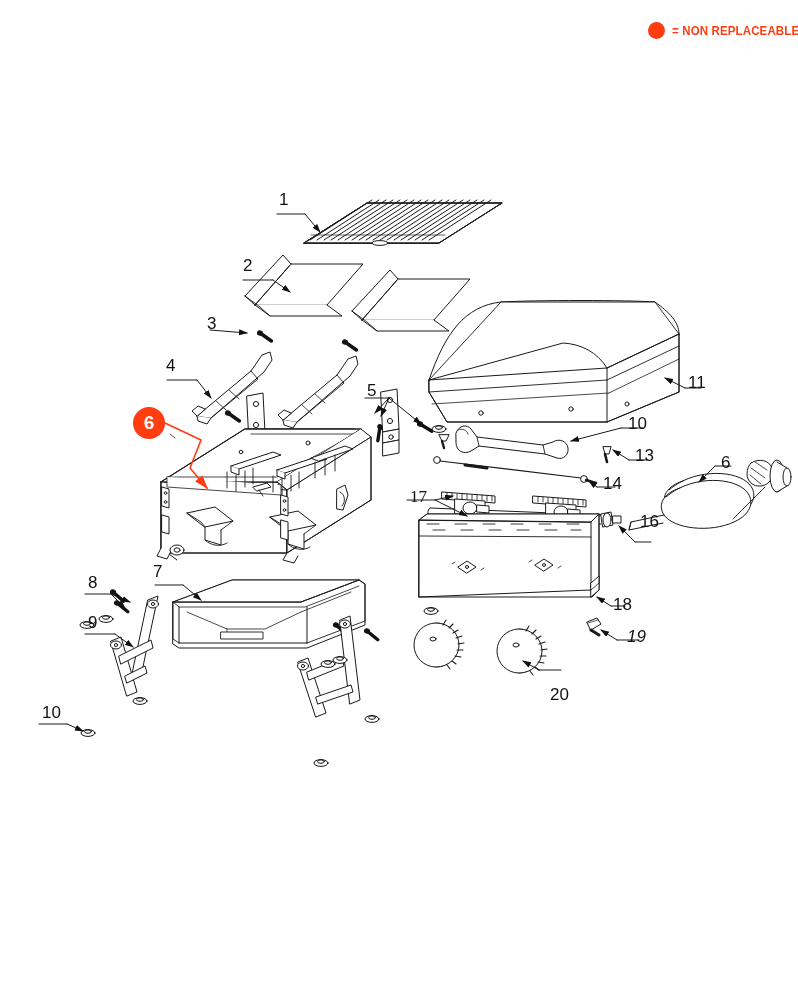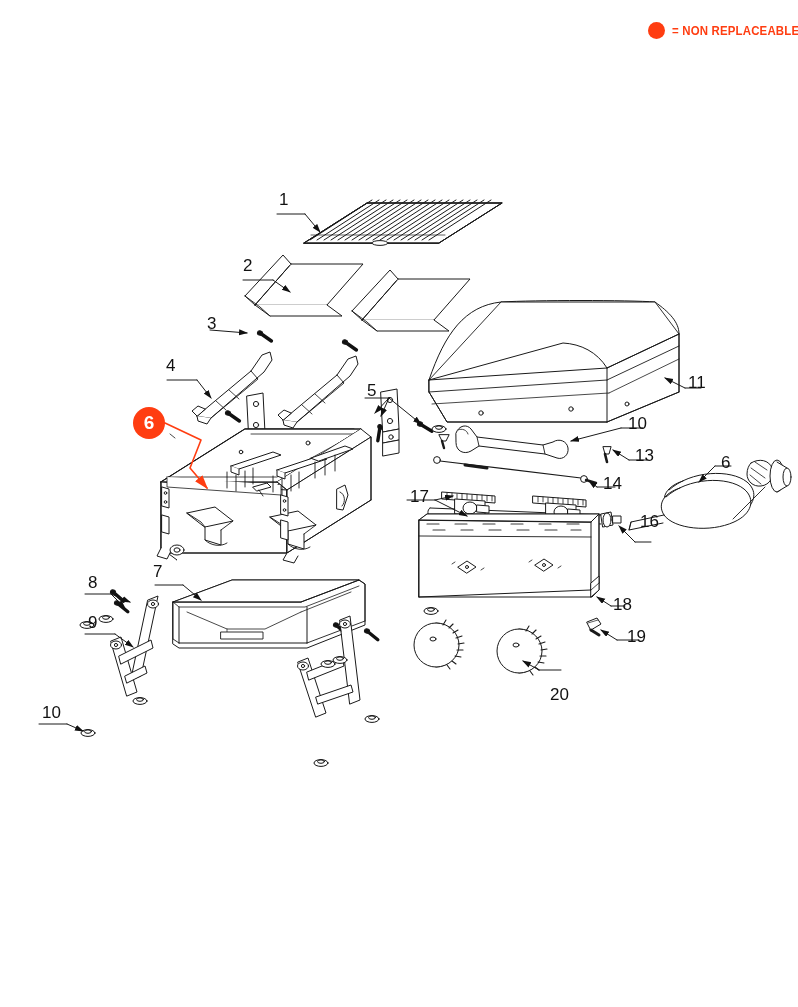--- a/index.html
+++ b/index.html
@@ -573,19 +573,19 @@
       <div class="callout" style="left: 138px; top: 562px;">7</div>
       <div class="callout" style="left: 73px; top: 573px;">8</div>
       <div class="callout" style="left: 73px; top: 613px;">9</div>
       <div class="callout" style="left: 27px; top: 703px;">10</div>
       <div class="callout" style="left: 673px; top: 373px;">11</div>
       <div class="callout" style="left: 613px; top: 414px;">10</div>
       <div class="callout" style="left: 620px; top: 446px;">13</div>
       <div class="callout" style="left: 588px; top: 474px; text-align: right;">14</div>
       <div class="callout" style="left: 706px; top: 453px;">6</div>
       <div class="callout" style="left: 625px; top: 512px;">16</div>
-      <div class="callout" style="left: 395px; top: 487px;">17</div>
+      <div class="callout" style="left: 395px; top: 487px; font-family: Liberation Serif, serif;">17</div>
       <div class="callout" style="left: 598px; top: 595px;">18</div>
-      <div class="callout" style="left: 612px; top: 627px;">19</div>
+      <div class="callout" style="left: 612px; top: 627px; font-style: italic;">19</div>
       <div class="callout" style="left: 535px; top: 685px;">20</div>
     </div>
 
 </div>
 
 </body></html>

